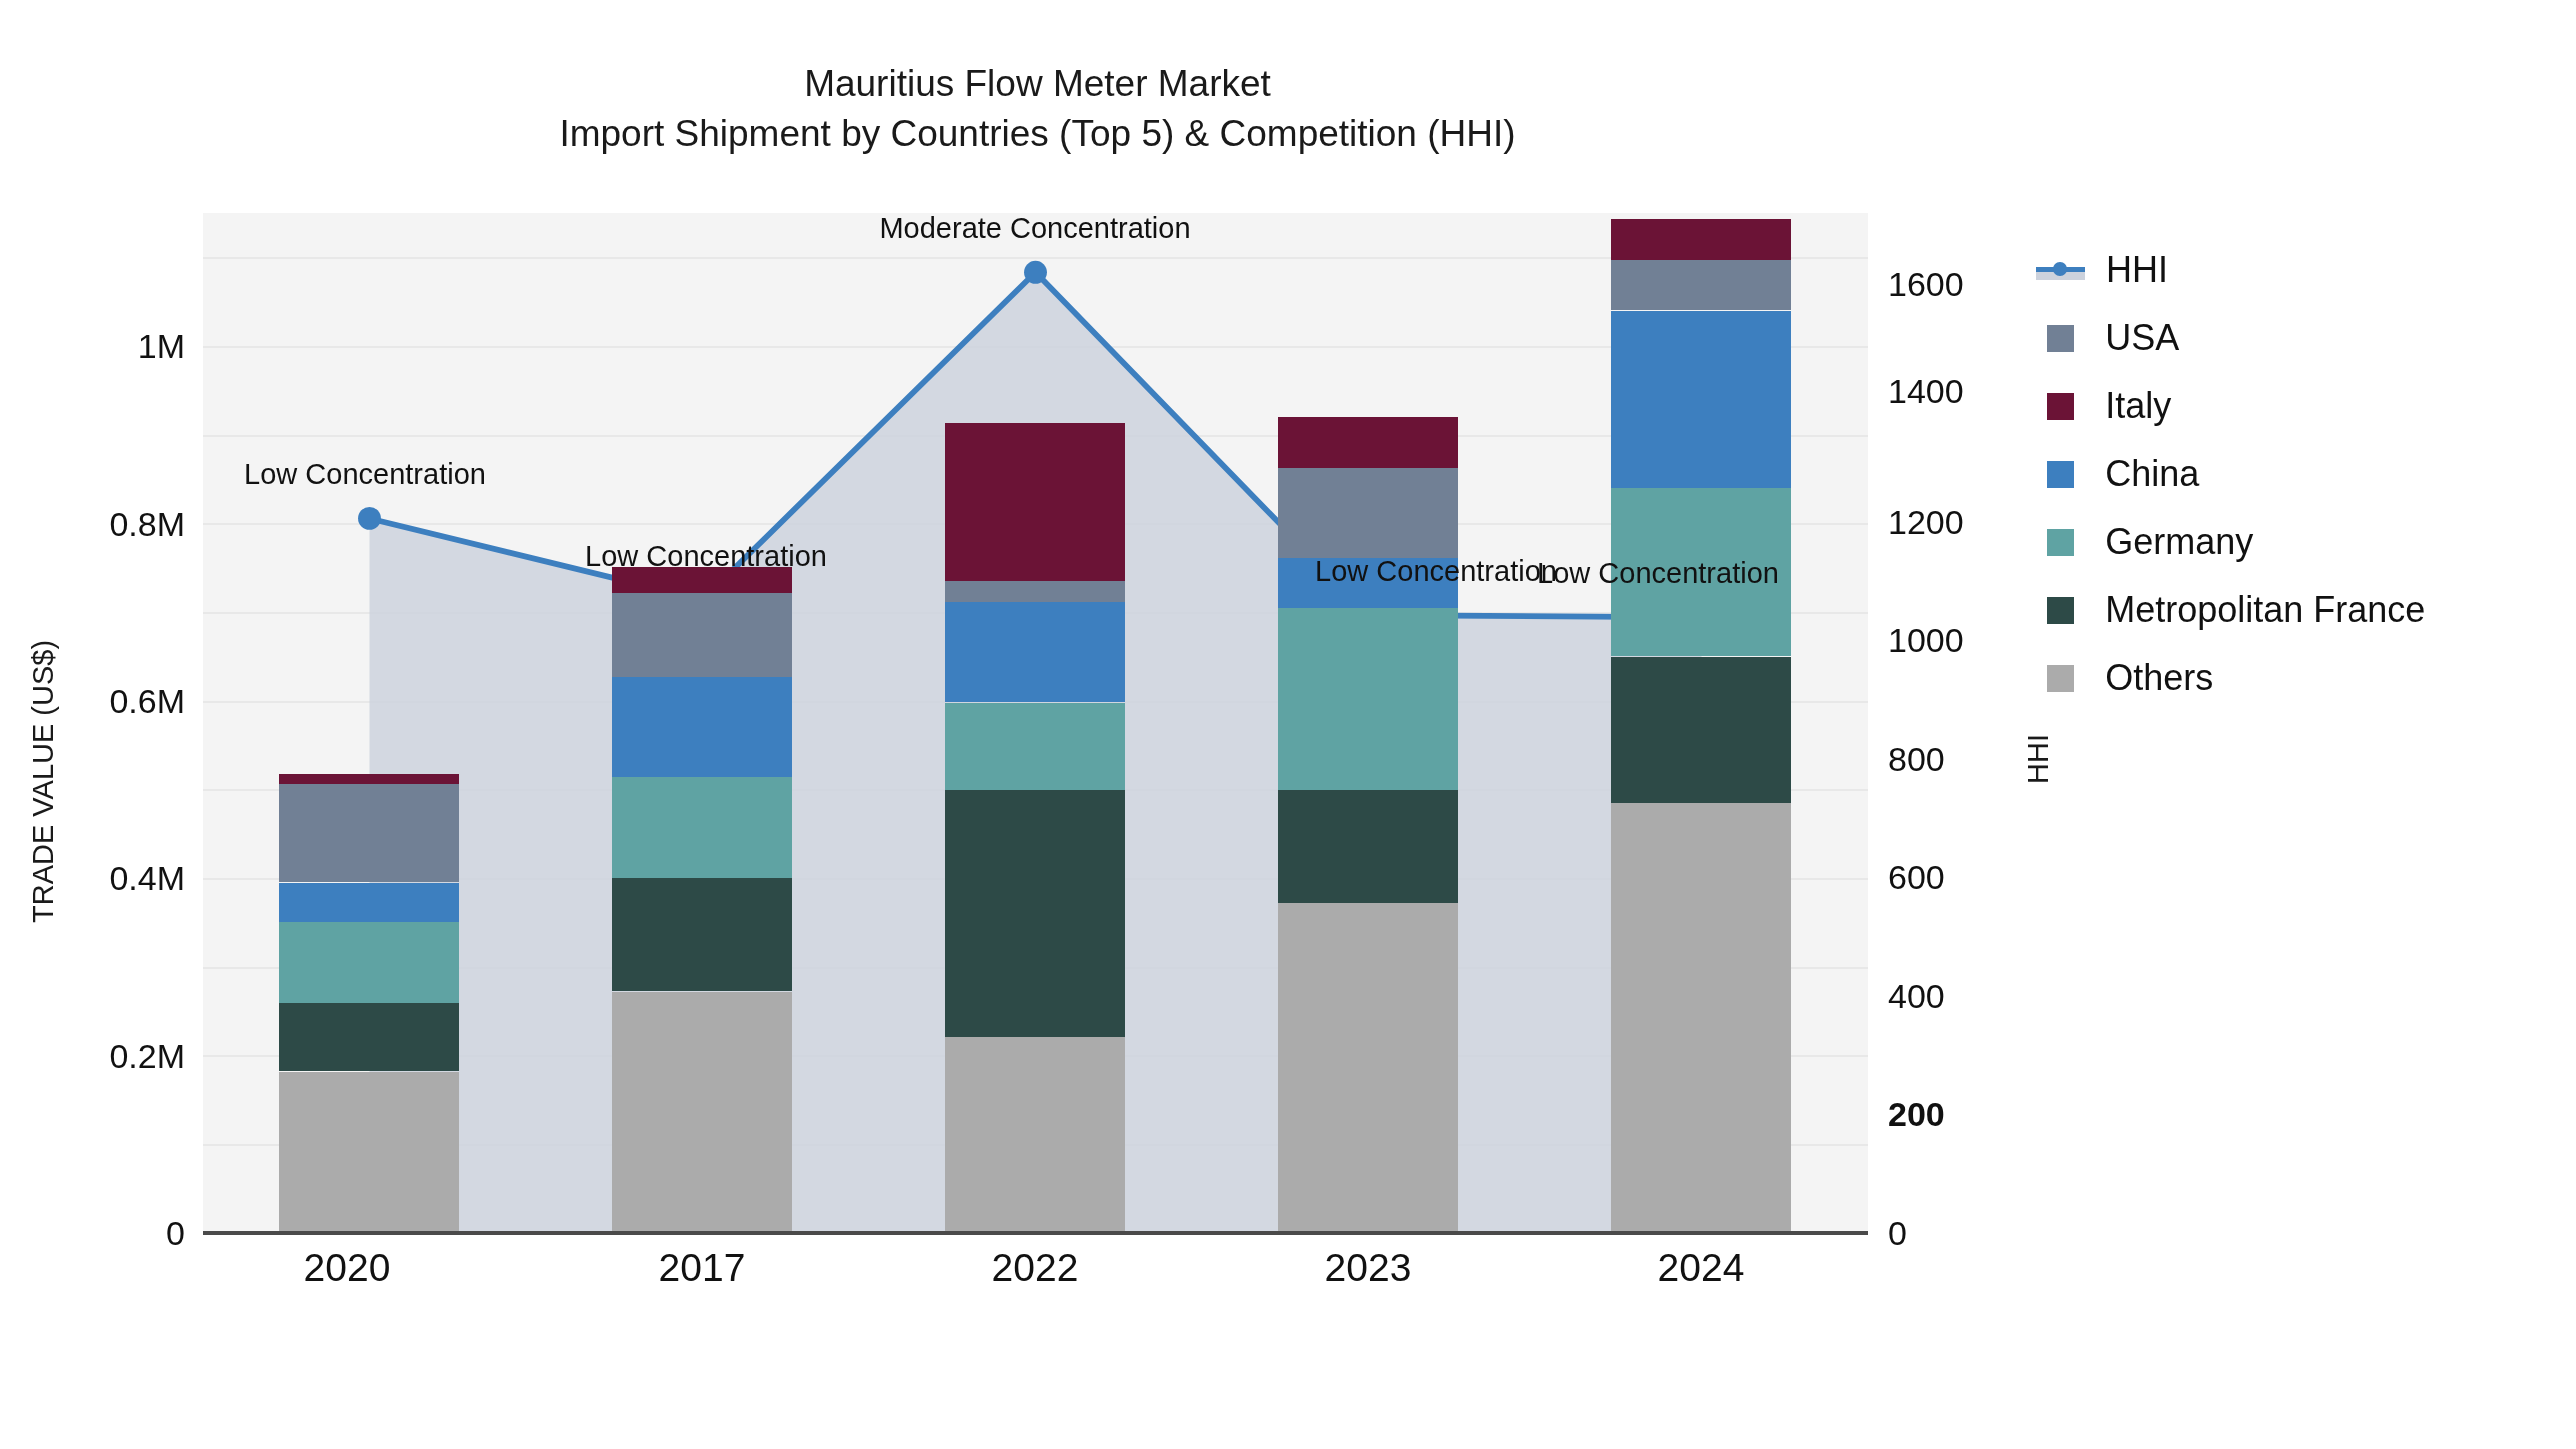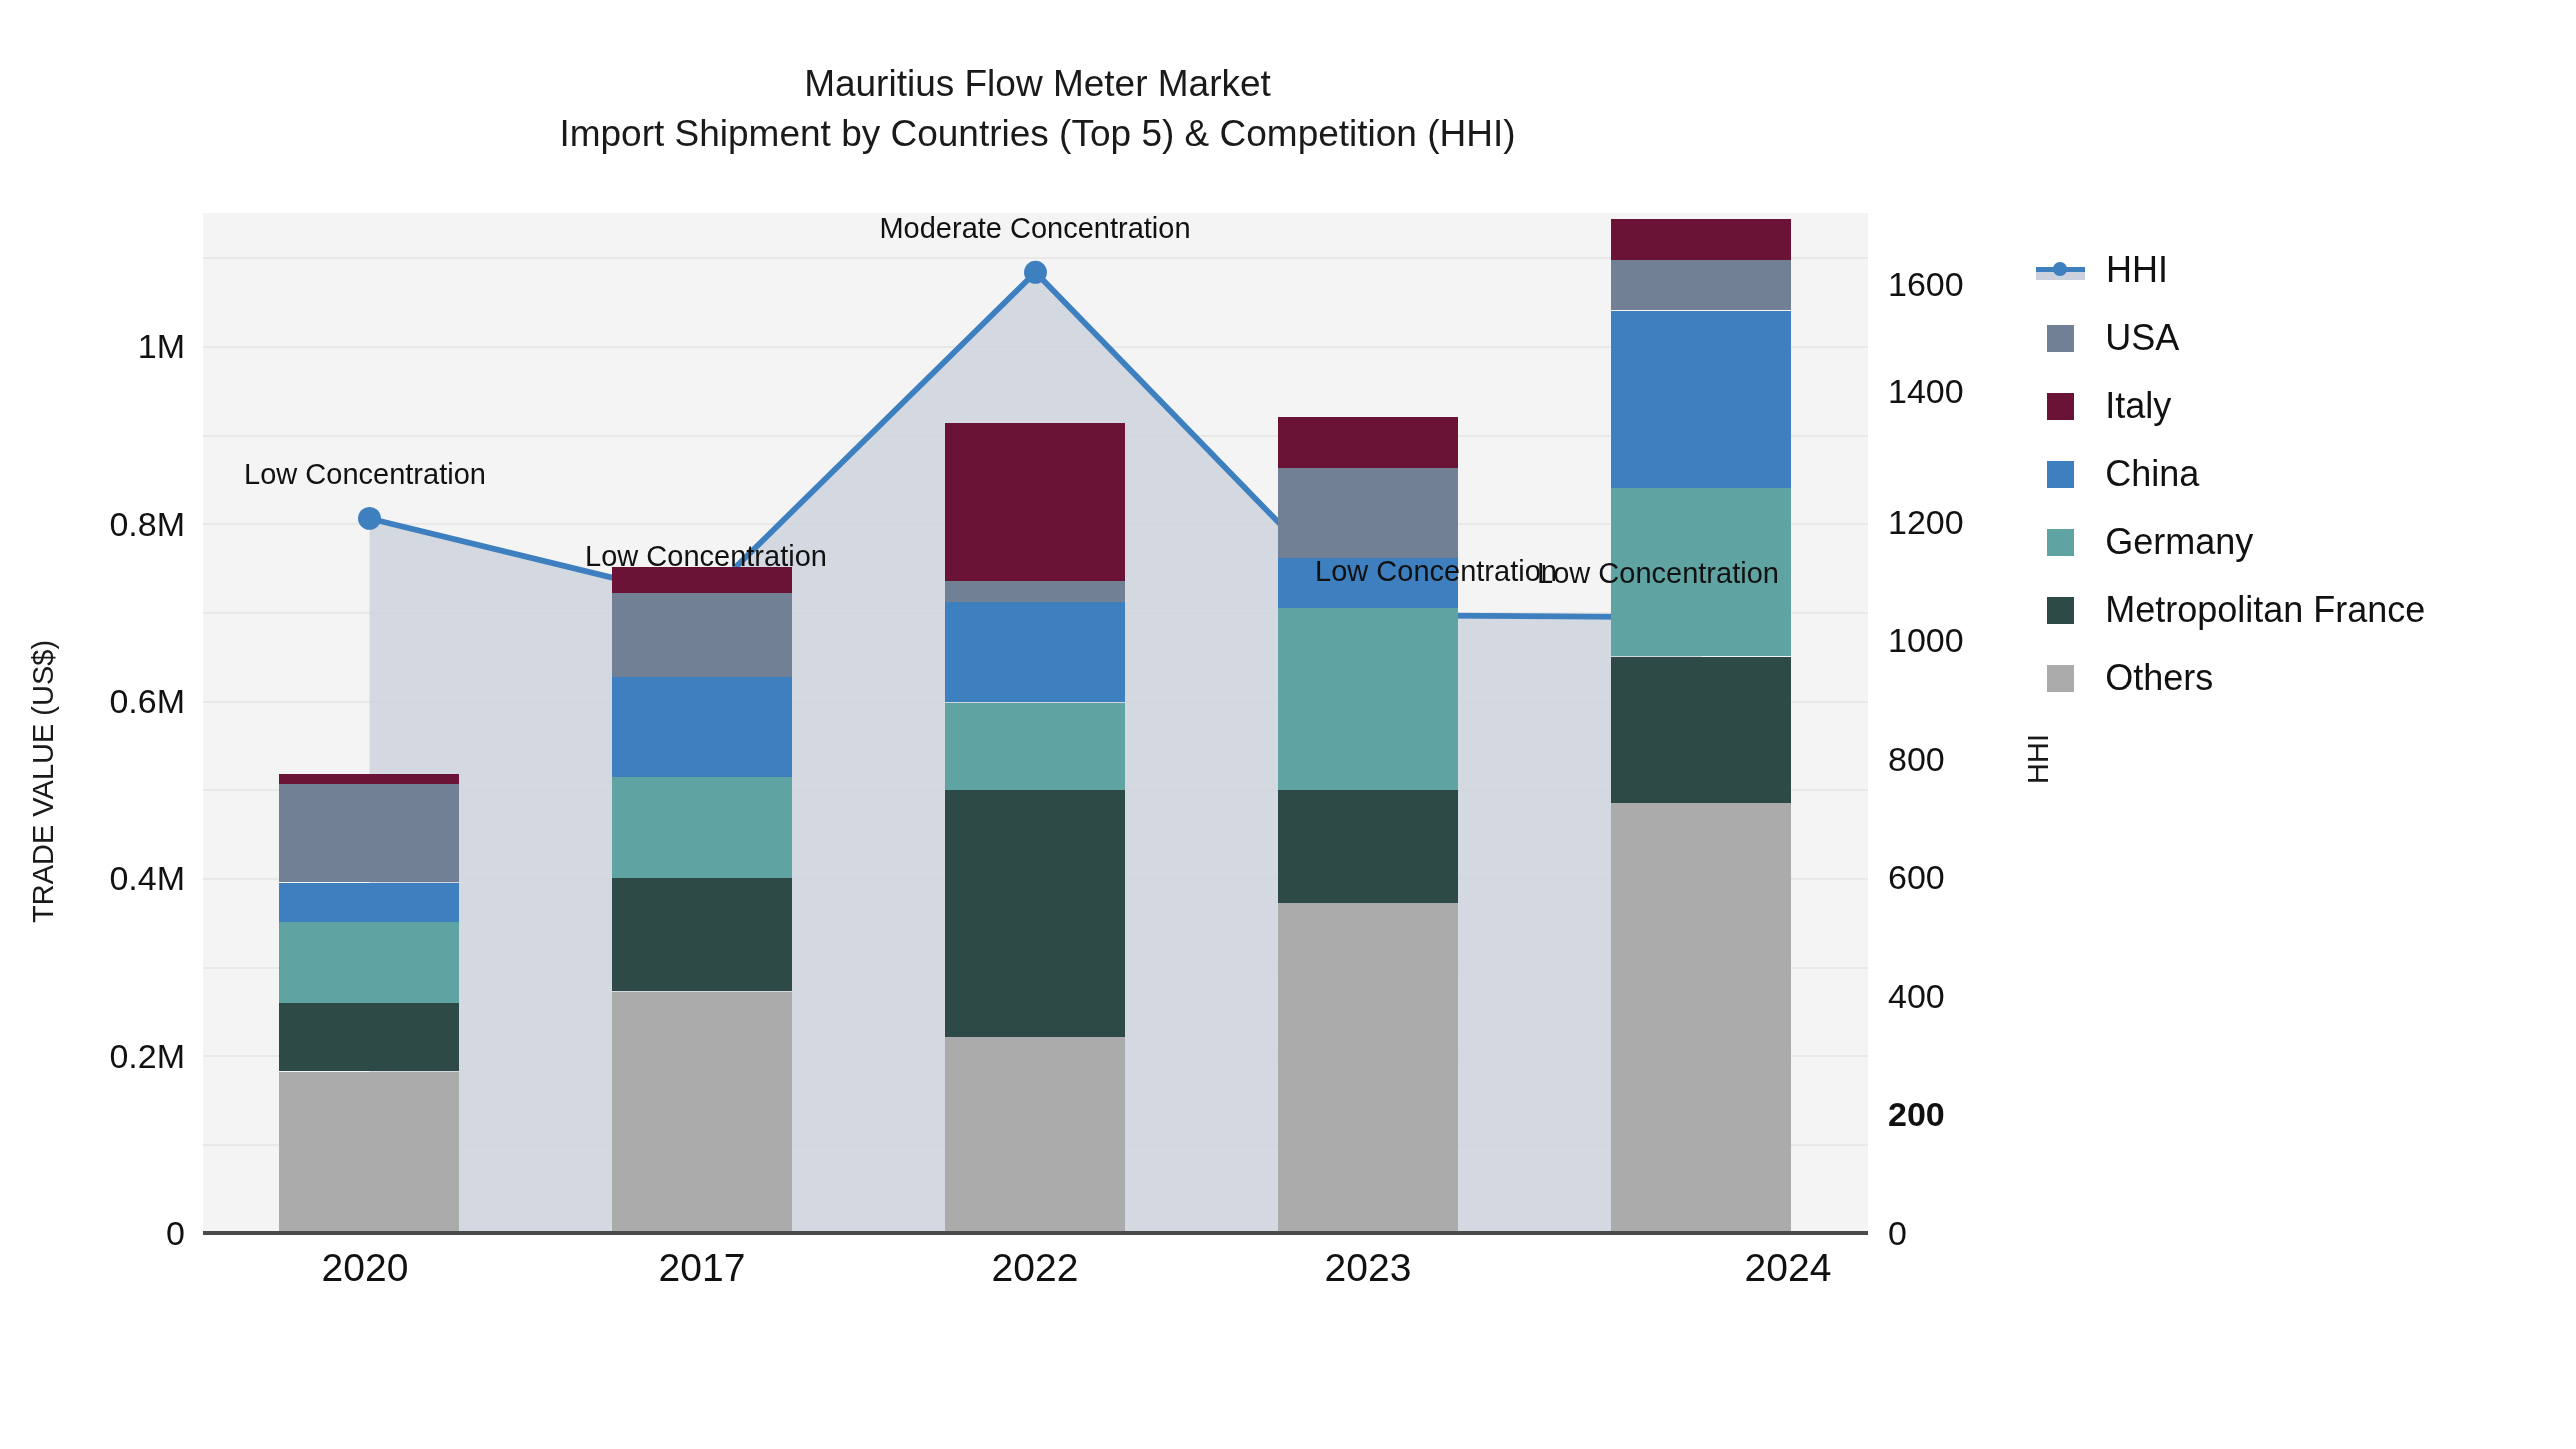--- a/index.html
+++ b/index.html
@@ -209,25 +209,25 @@
       <div class="ytick-right" style="top: 877px;">600</div>
       <div class="ytick-right" style="top: 759px;">800</div>
       <div class="ytick-right" style="top: 640px;">1000</div>
       <div class="ytick-right" style="top: 522px;">1200</div>
       <div class="ytick-right" style="top: 391px;">1400</div>
       <div class="ytick-right" style="top: 284px;">1600</div>
     </div>
   <div class="ylabel-right">HHI</div>
 
   <div id="xtick-wrap">
-      <div class="xtick" style="left: 365px; text-align: center;">2020</div>
+      <div class="xtick" style="left: 347px; text-align: center;">2020</div>
       <div class="xtick" style="left: 702px;">2017</div>
       <div class="xtick" style="left: 1035px;">2022</div>
       <div class="xtick" style="left: 1368px;">2023</div>
-      <div class="xtick" style="left: 1788px;">2024</div>
+      <div class="xtick" style="left: 1701px;">2024</div>
     </div>
 
   <div id="annot-layer">
       <div class="annot" style="left: 365px; top: 458px;">Low Concentration</div>
       <div class="annot" style="left: 706px; top: 540px;">Low Concentration</div>
       <div class="annot" style="left: 1035px; top: 212px;">Moderate Concentration</div>
       <div class="annot" style="left: 1436px; top: 555px;">Low Concentration</div>
       <div class="annot" style="left: 1658px; top: 557px;">Low Concentration</div>
     </div>
 

